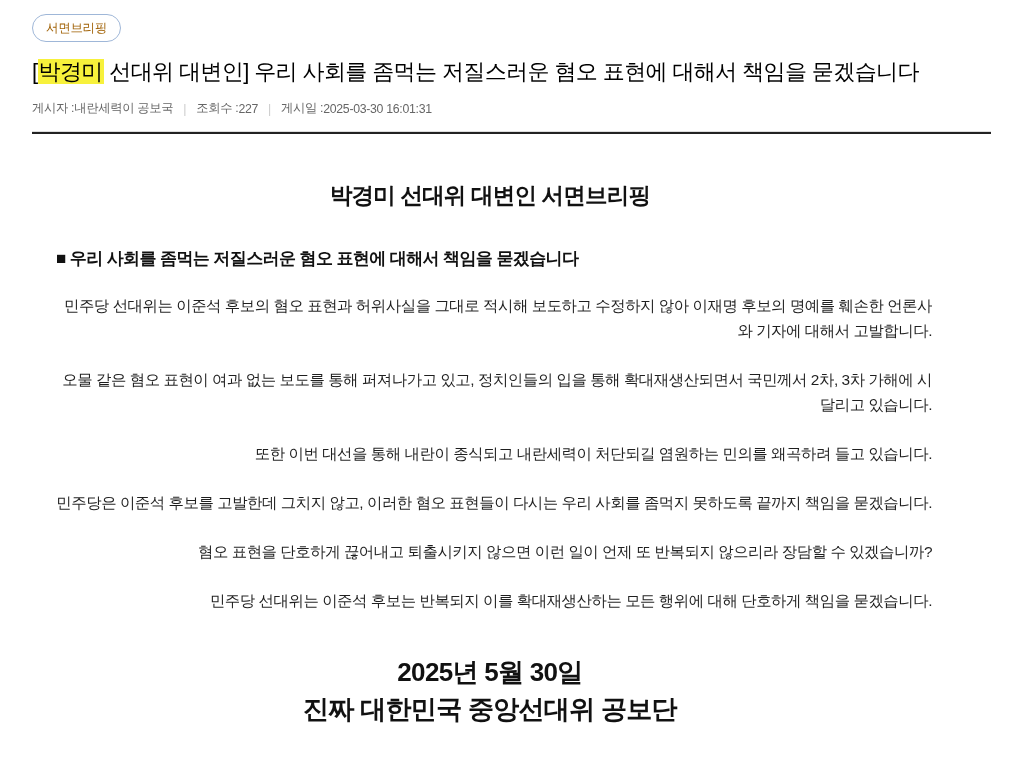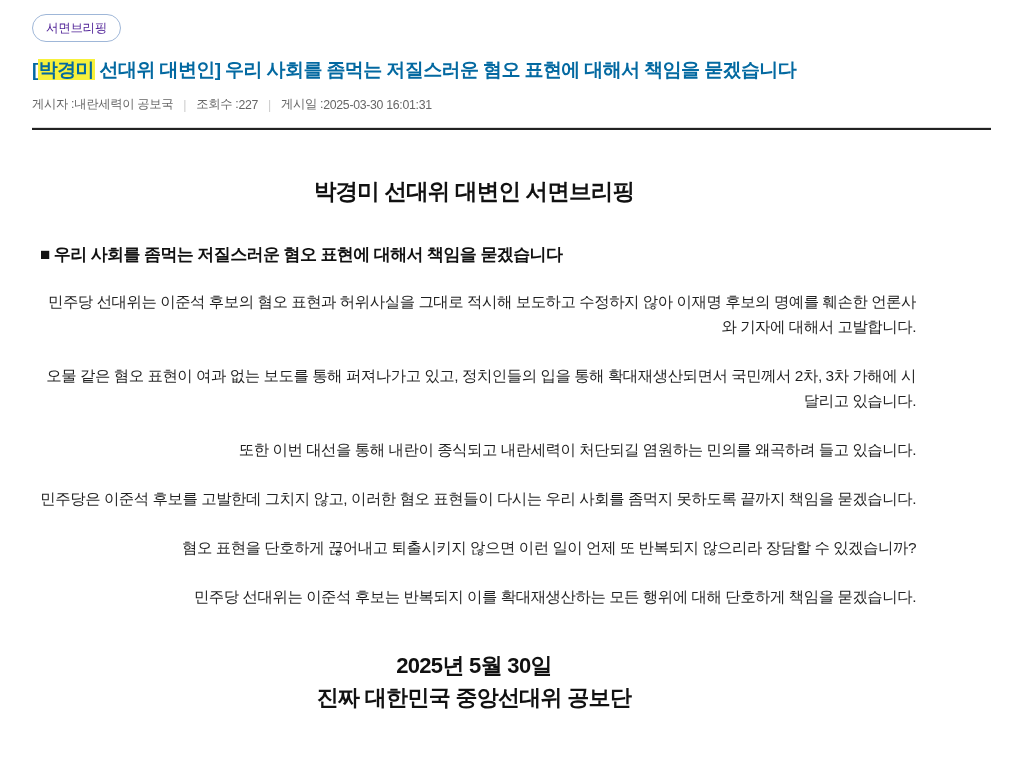--- a/index.html
+++ b/index.html
@@ -20,33 +20,33 @@
     padding: 0 32px;
   }
   
   .category-wrap {
     padding-top: 14px;
   }
   .category-badge {
     display: inline-block;
     border: 1px solid #9fb7d8;
     border-radius: 14px;
-    color: #4c1d95;
+    color: #a16207;
     background: #ffffff;
     font-size: 12.5px;
     line-height: 1;
     padding: 7px 13px 6px;
     letter-spacing: -0.3px;
   }
   .post-title {
     margin: 16px 0 0 0;
-    font-size: 19px;
-    font-weight: bold;
+    font-size: 22px;
+    font-weight: normal;
     letter-spacing: -0.6px;
-    color: #0369a1;
+    color: #000000;
     line-height: 1.3;
   }
   .post-title .hl {
     background: #f7f13b;
     padding: 0 1px;
   }
   .meta {
     margin-top: 14px;
     font-size: 12.3px;
     color: #666666;
@@ -66,20 +66,21 @@
   }
   .thick-rule {
     margin: 0 32px;
     border-top: 2px solid #222222;
   }
   
   .content {
     padding: 0 32px;
     box-sizing: border-box;
     width: 948px;
+    margin-left: 16px;
   }
   .doc-title {
     text-align: center;
     font-size: 22.5px;
     font-weight: bold;
     letter-spacing: -0.8px;
     margin: 46px 0 0 0;
     color: #111111;
   }
   .section-head {
@@ -96,21 +97,21 @@
     letter-spacing: -0.45px;
     color: #1f1f1f;
     max-width: 915px;
     text-align: right;
   }
   .signature {
     margin-top: 40px;
     text-align: center;
   }
   .signature div {
-    font-size: 22px;
+    font-size: 26px;
     font-weight: bold;
     letter-spacing: -0.7px;
     line-height: 1.45;
     color: #111111;
   }
 </style>
 </head>
 <body>
 
 <div class="page">

